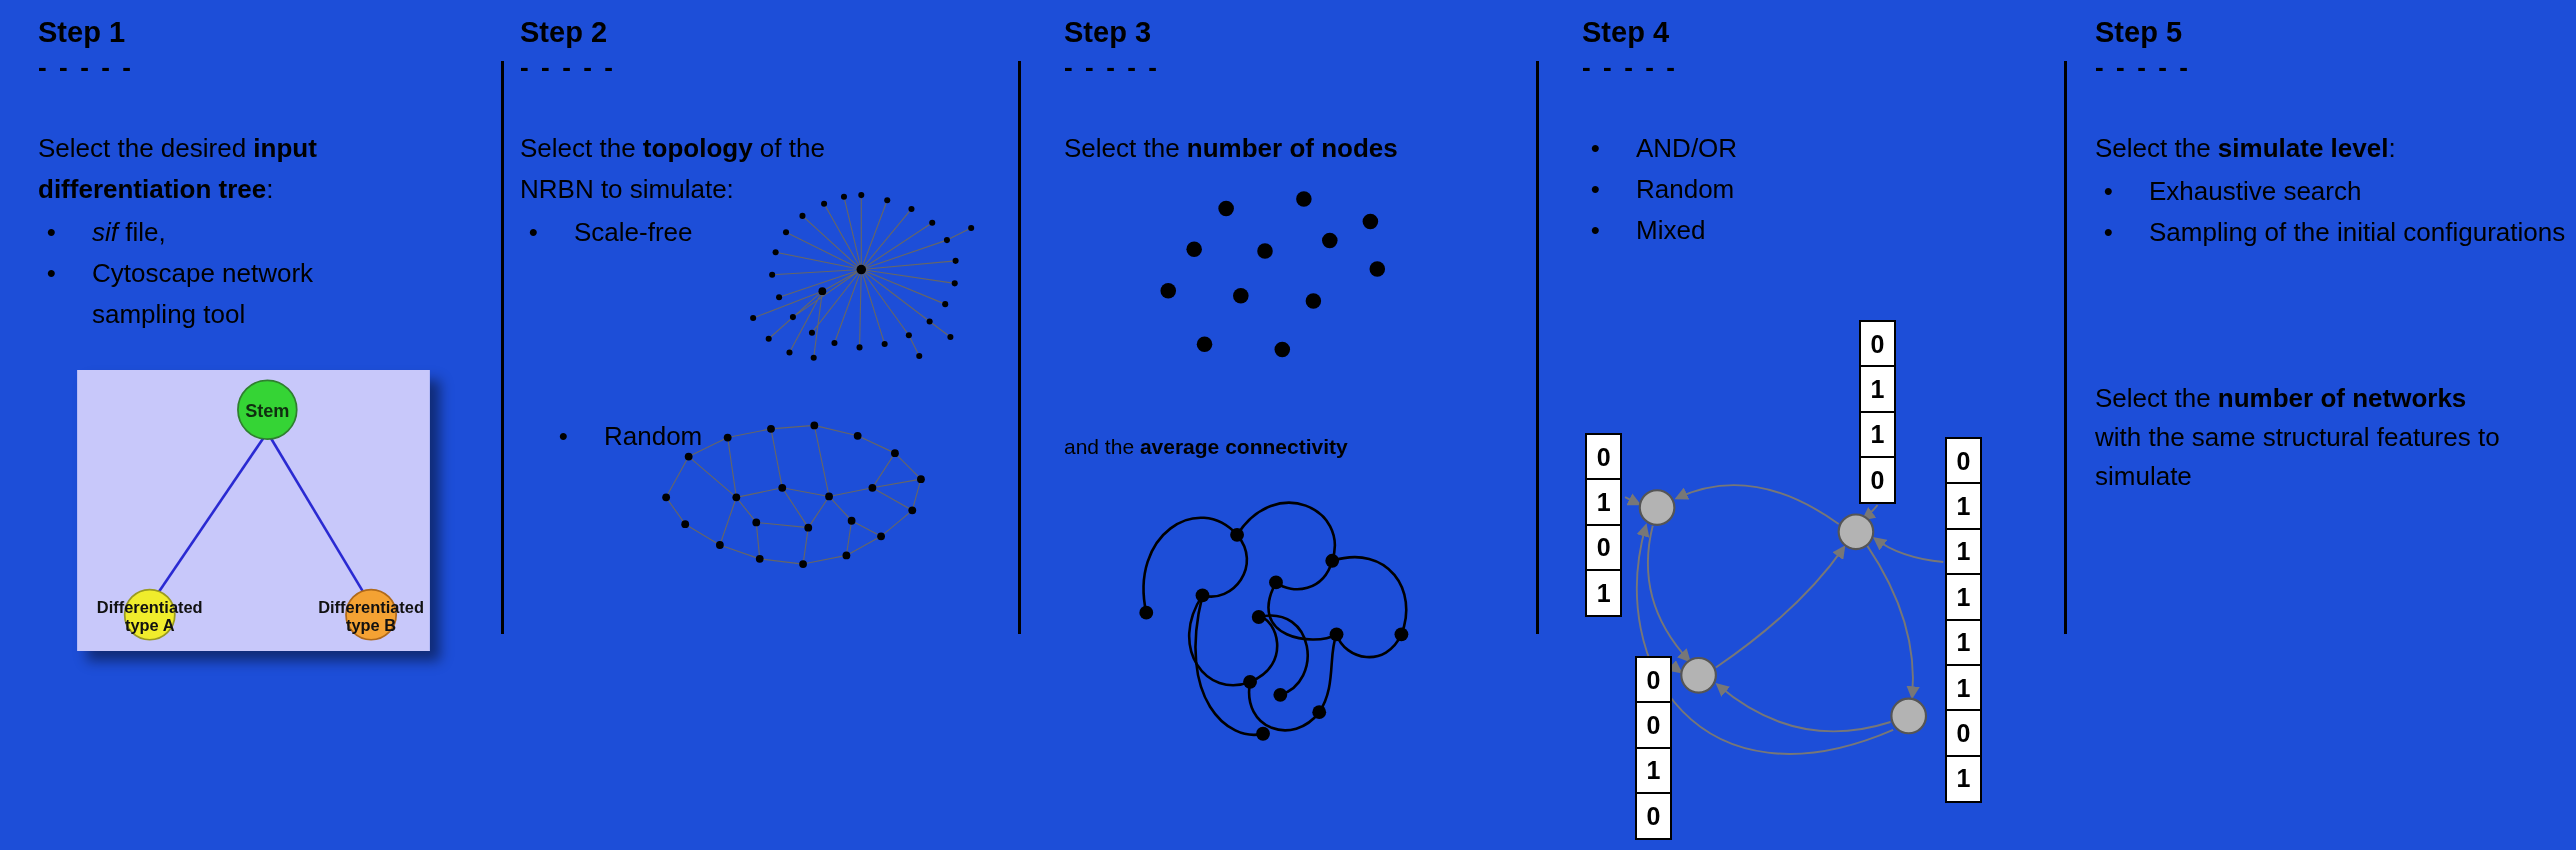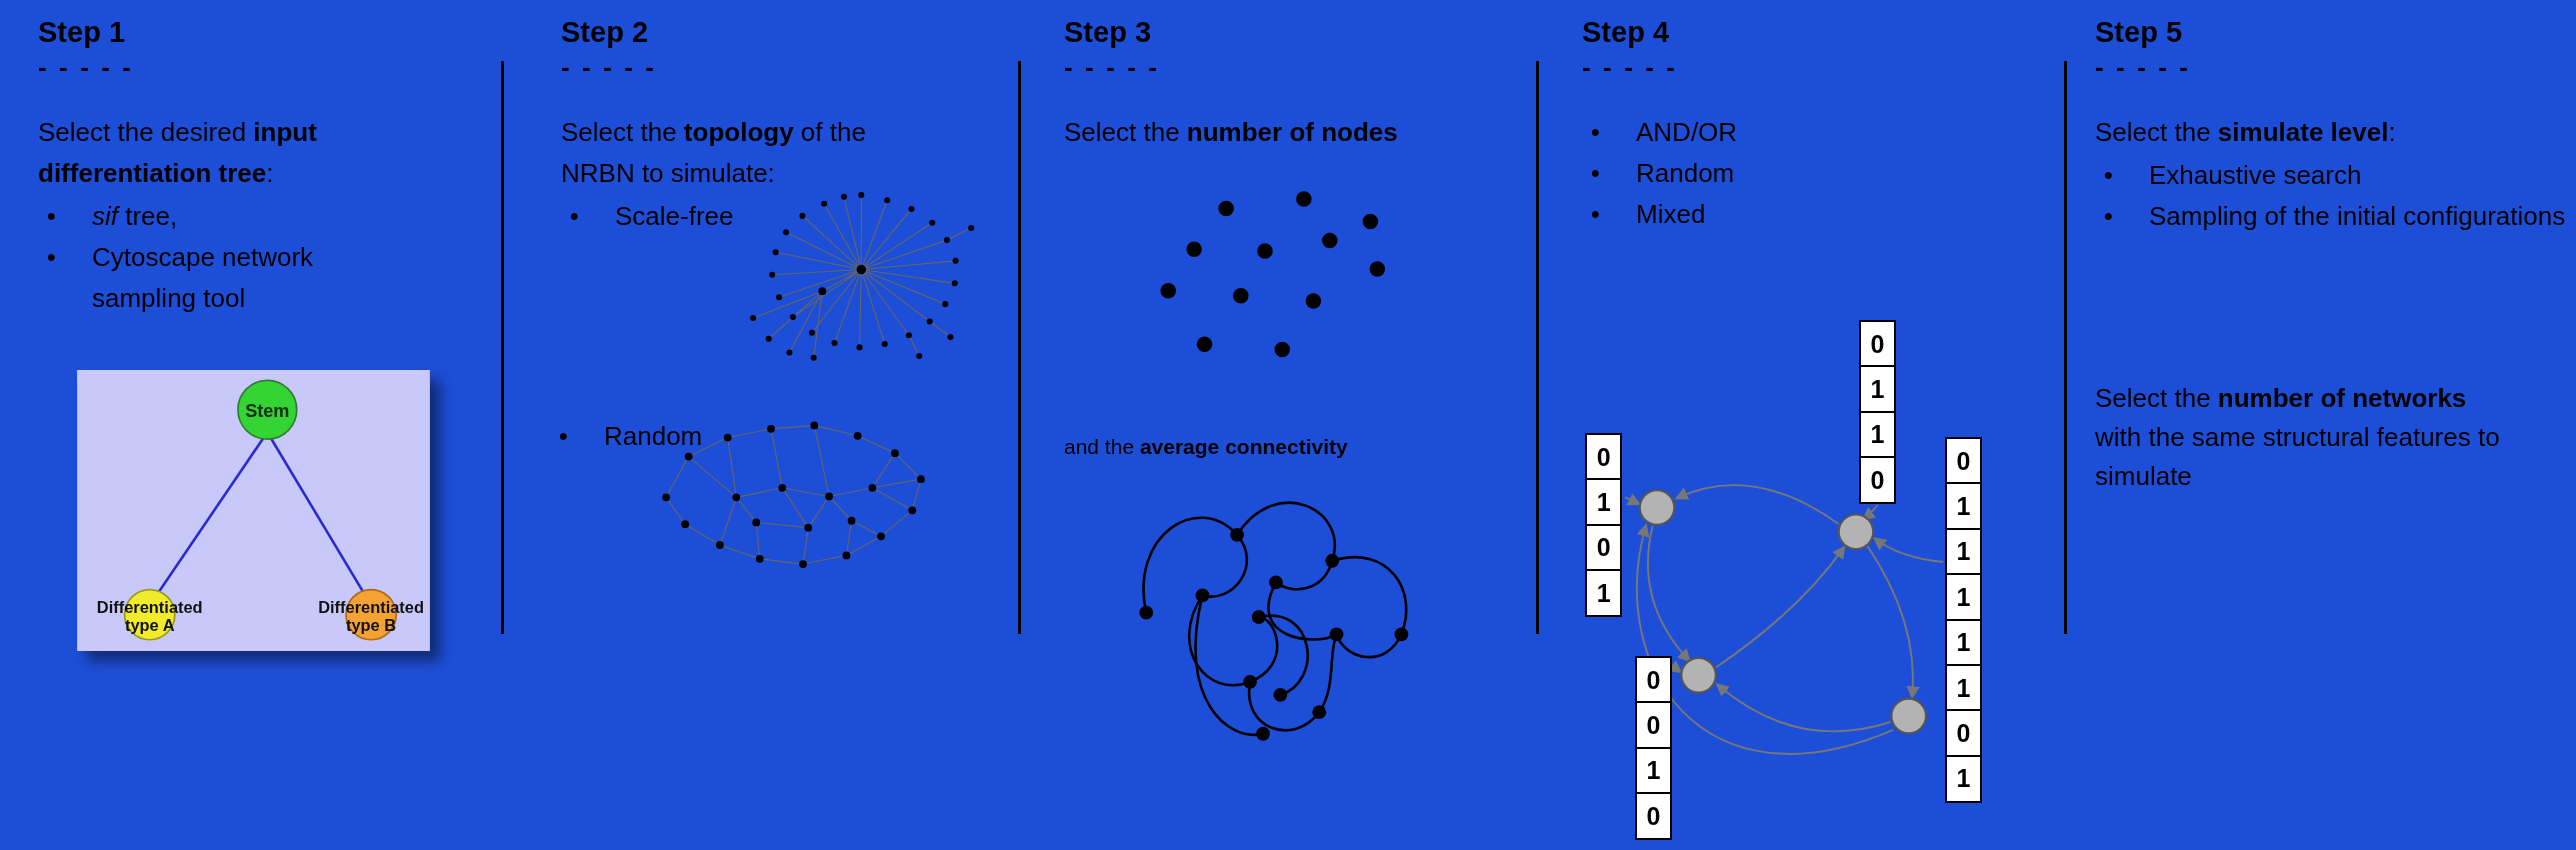--- a/index.html
+++ b/index.html
@@ -3,21 +3,21 @@
 <meta charset="utf-8">
 <style>
   * { margin:0; padding:0; box-sizing:border-box; }
   html,body { background:#fff; }
   body { font-family:"Liberation Sans", sans-serif; color:#000; }
   .figure { position:relative; width:2576px; height:851px; background:#1d4ed8; overflow:hidden; }
   .sep { position:absolute; top:61px; width:2.6px; height:573px; background:#000; }
   .col { position:absolute; top:12px; }
   .step-title { font-size:29px; font-weight:bold; line-height:40px; }
   .dashes { font-size:26px; font-weight:bold; line-height:31px; letter-spacing:2.6px; }
-  .body { margin-top:29px; font-size:26px; line-height:41px; }
+  .body { margin-top:45px; font-size:26px; line-height:41px; }
   .body p b { font-weight:bold; }
   ul.blt { list-style:none; margin-top:1.7px; }
   ul.blt li { position:relative; padding-left:54px; }
   ul.blt li::before { content:"\2022"; position:absolute; left:8.7px; }
   .abs { position:absolute; }
   .tree-wrap { position:absolute; left:77px; top:370px; width:353px; height:281px;
                box-shadow:10.4px 10.4px 12px rgba(0,0,0,0.45); }
   svg text { font-family:"Liberation Sans", sans-serif; }
   .tt { position:absolute; display:flex; flex-direction:column; }
   .cell { width:37px; height:48px; border:2.6px solid #000; background:#fff;
@@ -36,21 +36,21 @@
   <div class="sep" style="left:1018px"></div>
   <div class="sep" style="left:1536px"></div>
   <div class="sep" style="left:2064px"></div>
 
   <div class="col" style="left:38px; width:385px">
     <div class="step-title">Step 1</div>
     <div class="dashes">- - - - -</div>
     <div class="body">
       <p><span>Select the desired </span><b>input differentiation tree</b><span>:</span></p>
       <ul class="blt">
-        <li><i>sif</i><span> tree,</span></li>
+        <li><i>sif</i><span> file,</span></li>
         <li>Cytoscape network sampling tool</li>
       </ul>
     </div>
   </div>
 
   <div class="tree-wrap">
     <svg width="353" height="281" viewBox="0 0 408 325">
       <rect x="0" y="0" width="408" height="325" fill="#c8c8fa"></rect>
       <line x1="220" y1="72" x2="84" y2="272" stroke-width="3" stroke="#2a2ad2"></line>
       <line x1="220" y1="72" x2="340" y2="272" stroke-width="3" stroke="#2a2ad2"></line>
@@ -58,21 +58,21 @@
       <circle cx="84" cy="283" r="29" stroke="#9a9a20" stroke-width="2" fill="#f0ec2c"></circle>
       <circle cx="340" cy="283" r="29" stroke="#b06a1a" stroke-width="2" fill="#f4a233"></circle>
       <text x="220" y="54" text-anchor="middle" font-size="21" font-weight="bold" fill="#102e10">Stem</text>
       <text x="84" y="281" text-anchor="middle" font-size="19" font-weight="bold" fill="#111">Differentiated</text>
       <text x="84" y="302" text-anchor="middle" font-size="19" font-weight="bold" fill="#111">type A</text>
       <text x="340" y="281" text-anchor="middle" font-size="19" font-weight="bold" fill="#111">Differentiated</text>
       <text x="340" y="302" text-anchor="middle" font-size="19" font-weight="bold" fill="#111">type B</text>
     </svg>
   </div>
 
-  <div class="col" style="left:561px; width:385px">
+  <div class="col" style="left:520px; width:385px">
     <div class="step-title">Step 2</div>
     <div class="dashes">- - - - -</div>
     <div class="body">
       <p><span>Select the </span><b>topology</b><span> of the NRBN to simulate:</span></p>
       <ul class="blt">
         <li>Scale-free</li>
       </ul>
     </div>
   </div>
   <div class="abs" style="left:550px; top:414px; font-size:26px; line-height:41px; width:260px">

